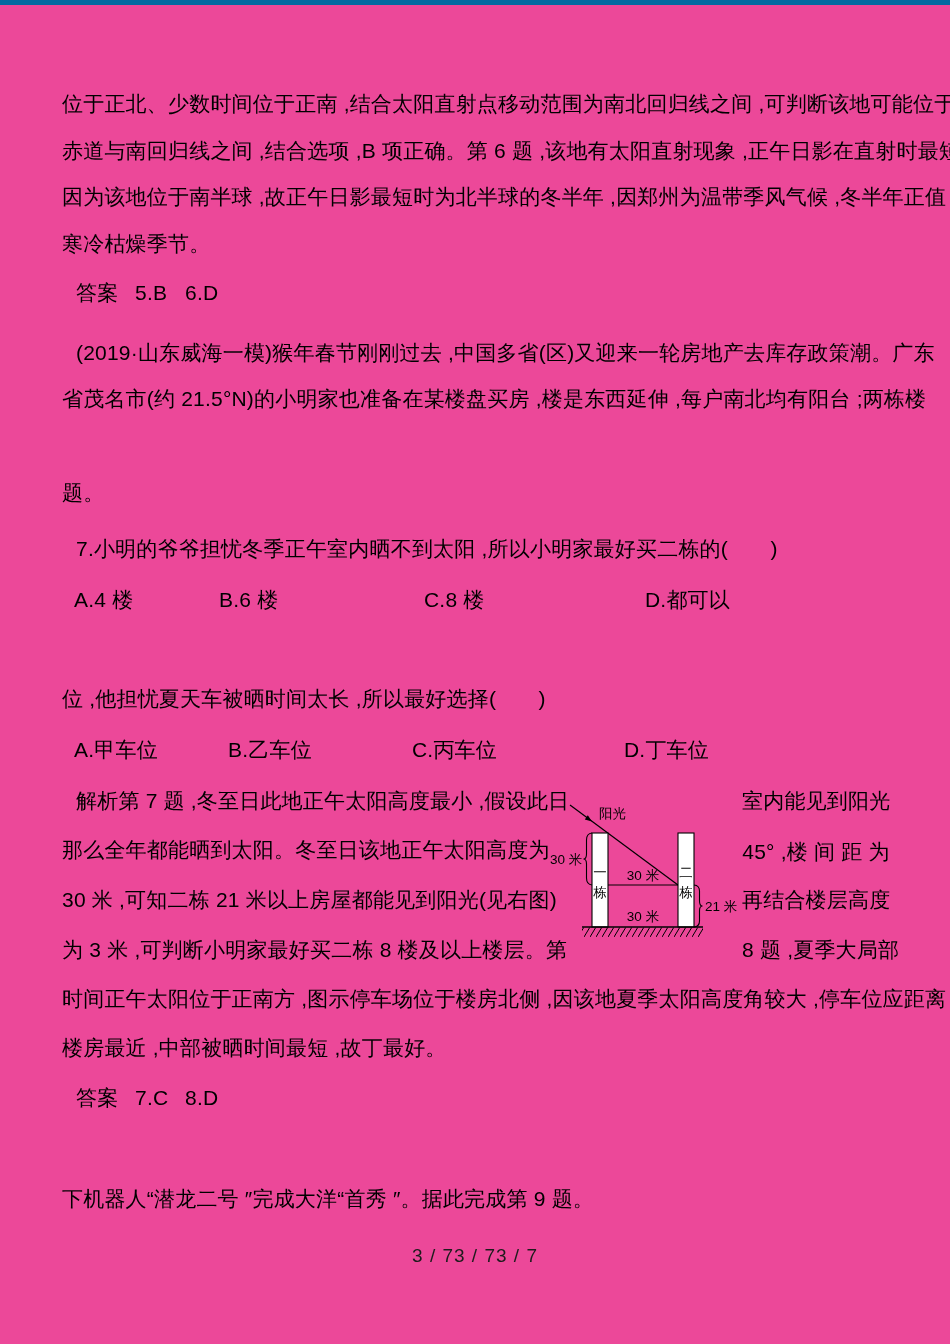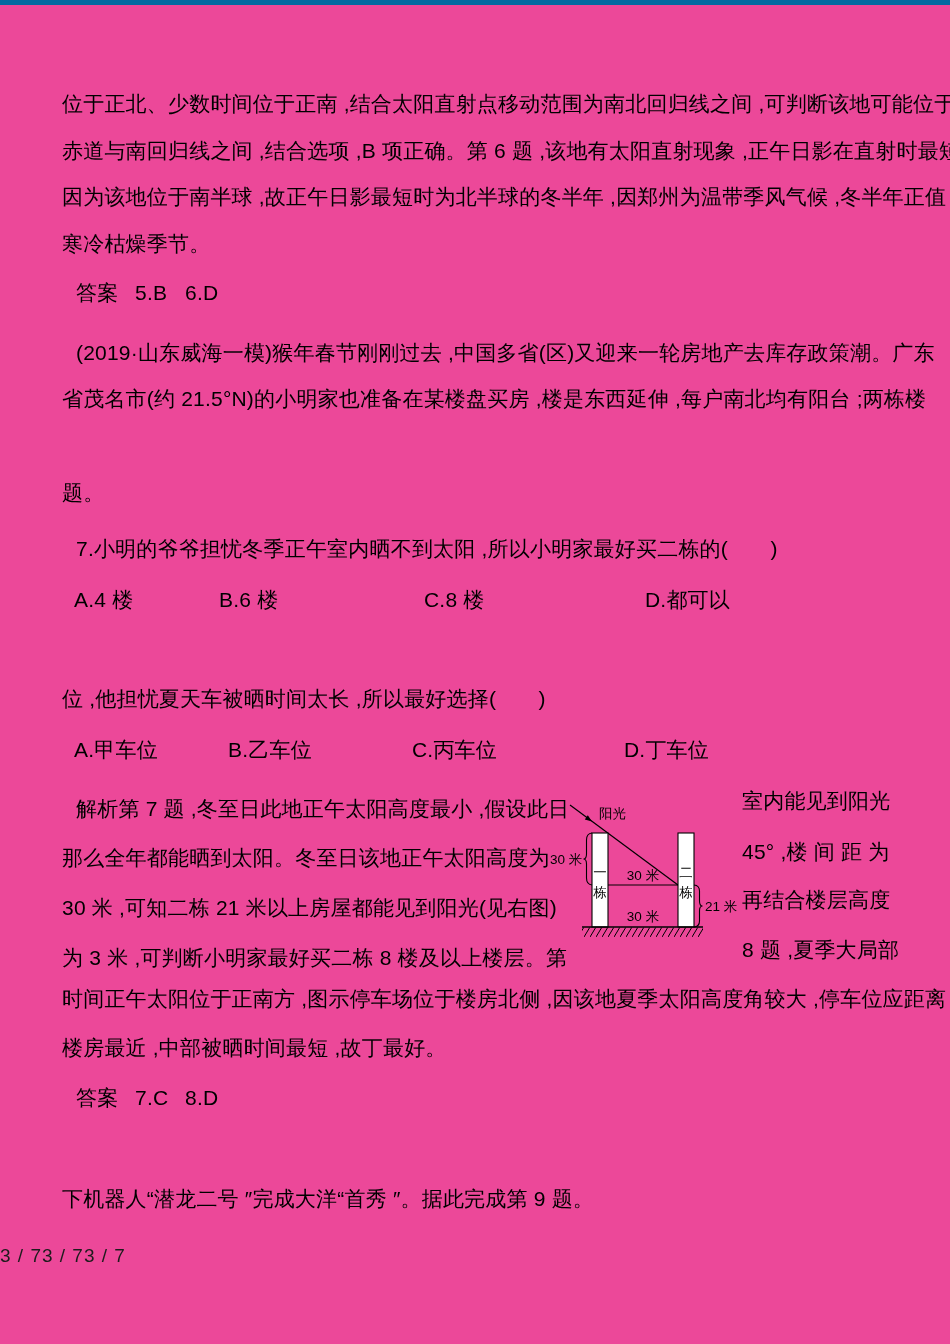--- a/index.html
+++ b/index.html
@@ -9,33 +9,33 @@
     font-family:"Liberation Sans","DejaVu Sans",sans-serif;
     color:#000;
     border-top:5px solid #0369a1;
   }
   .line {
     position:absolute; left:62px; width:826px;
     font-size:21px; line-height:27px; white-space:nowrap;
     letter-spacing:0.2px;
   }
   .indent { padding-left:14px; }
-  .leftcol  { width:482px;margin-top:8px; }
-  .rightcol { left:742px; width:148px; }
+  .leftcol  { width:482px; }
+  .rightcol { left:742px; width:148px;text-align:center; }
   .optrow span { position:absolute; top:3px; white-space:nowrap; }
   .ansrow span { position:absolute; top:0; white-space:nowrap; }
   .figure { position:absolute; left:548px; top:782px; width:200px; height:165px; }
   .figure svg { display:block; width:200px; height:165px; }
   .figure text {
     font-family:"Liberation Sans","DejaVu Sans",sans-serif;
     font-size:13.5px; fill:#000;
   }
   .footer {
     position:absolute; top:1240px; left:0; width:950px;
-    text-align:left; font-size:19px; color:#1c1c1c; letter-spacing:1px;
+    text-align:center; font-size:19px; color:#1c1c1c; letter-spacing:1px;
   }
 </style>
 </head>
 <body>
 
 <div class="page">
 
   <div class="line" style="top:85px">位于正北、少数时间位于正南 ,结合太阳直射点移动范围为南北回归线之间 ,可判断该地可能位于</div>
   <div class="line" style="top:132px">赤道与南回归线之间 ,结合选项 ,B 项正确。第 6 题 ,该地有太阳直射现象 ,正午日影在直射时最短。</div>
   <div class="line" style="top:178px">因为该地位于南半球 ,故正午日影最短时为北半球的冬半年 ,因郑州为温带季风气候 ,冬半年正值</div>

